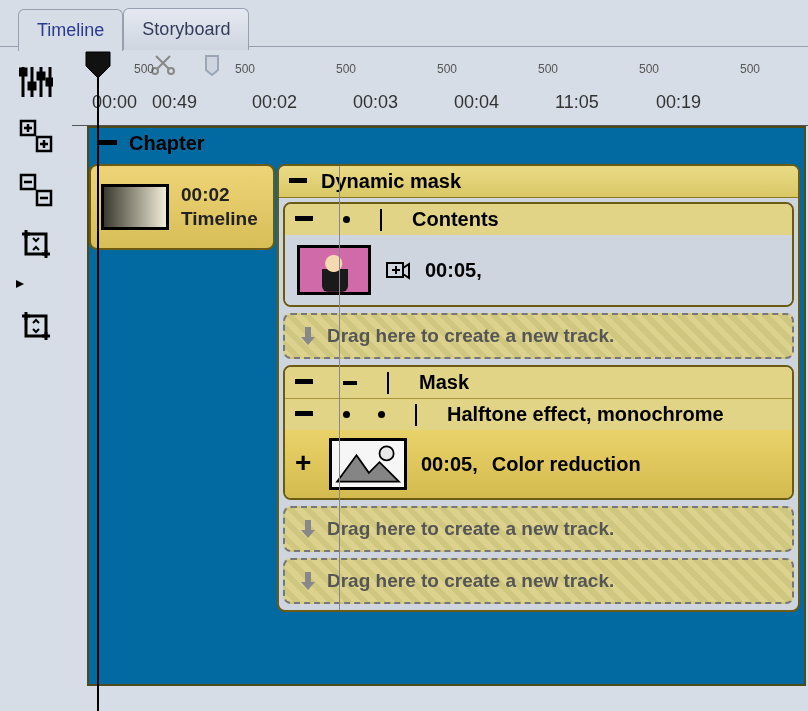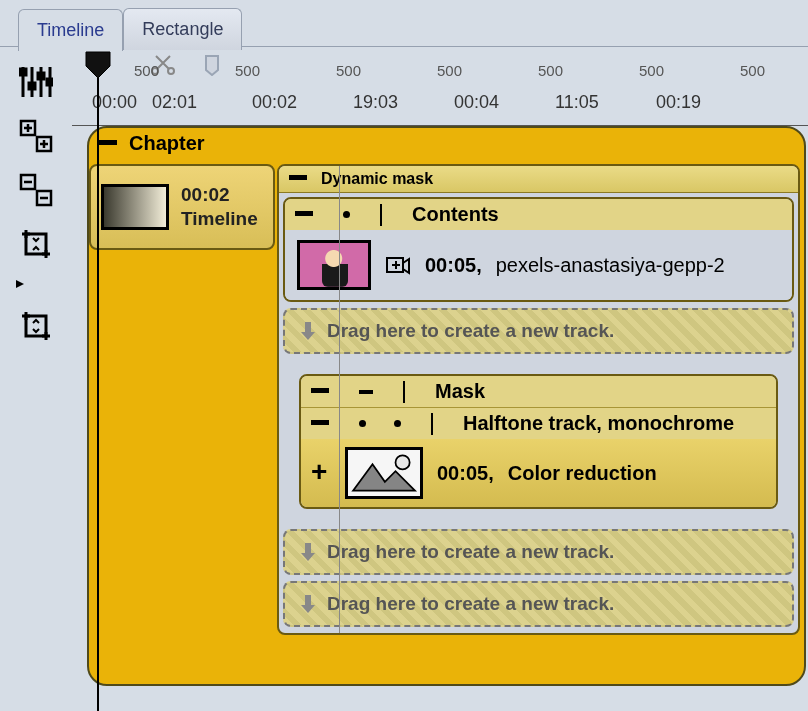--- a/index.html
+++ b/index.html
@@ -18,47 +18,47 @@
 .mini-arrow { align-self: flex-start; margin-left: 14px; cursor:pointer; }
 .mini-arrow svg{ width:12px; height:12px; }
 
 
 .timeline-area { position:absolute; left:72px; top:50px; right:0; bottom:0; overflow:hidden; }
 
 
 .ruler { position:relative; height:76px; border-bottom:1px solid #555; }
 .ruler-top { position:relative; height:36px; }
 .ruler-bot { position:relative; height:40px; }
-.ruler-label-sm { position:absolute; font-size:15px; color:#555; top:12px; }
+.ruler-label-sm { position:absolute; font-size:12px; color:#555; top:12px; }
 .ruler-label-lg { position:absolute; font-size:18px; color:#333; top:6px; }
 .playhead { position:absolute; left:12px; top:0; width:28px; height:30px; z-index:3; }
 .playhead svg{ width:28px; height:30px; }
 .playhead-line { position:absolute; left:25px; top:28px; bottom:-660px; width:2px; background:#000; z-index:2; }
 .scissors { position:absolute; left:78px; top:4px; width:26px; height:22px; color:#777; }
 .outmark { position:absolute; left:132px; top:4px; width:20px; height:22px; color:#9aa; }
 
 
 .tracks { position:absolute; left:0; right:0; top:76px; }
 
-.chapter { position:absolute; left:15px; top:0; right:2px; border:2px solid #504a1a; border-radius:20px; background:#eab308; padding-bottom:8px; min-height:560px; }
+.chapter { position:absolute; left:15px; top:0; right:2px; border:2px solid #504a1a; border-radius:0; background:#0369a1; padding-bottom:8px; min-height:560px; }
 .hdr { display:flex; align-items:center; gap:10px; padding:4px 10px; font-weight:bold; font-size:20px; }
 .collapse { width:20px; height:8px; display:inline-block; }
 .collapse::before{ content:""; display:block; width:18px; height:5px; background:#000; }
 .expand { width:20px; height:20px; display:inline-block; font-size:26px; font-weight:bold; line-height:18px; }
 
 .clip-yellow { background:linear-gradient(#eed477,#d8be57); border:2px solid #6a5a12; border-radius:8px; }
 .clip-mustard{ background:linear-gradient(#e9d26a,#d4bb4f); border:2px solid #6a5a12; border-radius:8px; }
 
 .rect-clip { position:absolute; left:0; top:36px; width:186px; height:86px; display:flex; align-items:center; gap:12px; padding:6px 10px; overflow:hidden; }
 .rect-thumb { width:68px; height:46px; border:3px solid #000; background:linear-gradient(90deg,#3b3a2f,#f2edd8); }
 .rect-text { font-size:19px; font-weight:bold; color:#222; line-height:1.25; }
 
 .nested { position:absolute; left:186px; top:32px; right:2px; }
 .sect { margin:4px 2px 2px 2px; border:2px solid #6a5a12; border-radius:8px; overflow:hidden; }
-.sect-hdr { background:linear-gradient(#eadb87,#d9c765); padding:4px 10px; font-weight:bold; font-size:16px; display:flex; align-items:center; gap:12px; border-bottom:1px solid #8c7a22; }
+.sect-hdr { background:linear-gradient(#eadb87,#d9c765); padding:4px 10px; font-weight:bold; font-size:20px; display:flex; align-items:center; gap:12px; border-bottom:1px solid #8c7a22; }
 .sub-hdr { background:#e2d487; padding:4px 10px; font-weight:bold; font-size:20px; display:flex; align-items:center; gap:28px; }
 
 .clip-row { background:#cfd5df; padding:10px 12px; display:flex; align-items:center; gap:14px; font-size:20px; overflow:hidden; white-space:nowrap; }
 .photo-thumb { width:74px; height:50px; border:3px solid #000; background:#d16aa8; position:relative; overflow:hidden; }
 .photo-thumb::after{ content:""; position:absolute; left:22px; top:6px; width:26px; height:38px; background:radial-gradient(circle at 45% 25%, #f5d9b1 0 8px, transparent 9px), linear-gradient(#1a1a1a,#1a1a1a); background-size:100% 100%,100% 60%; background-position:0 0,0 100%; background-repeat:no-repeat; border-radius:6px; }
 .cam-icon { width:26px; height:22px; }
 
 .drop-zone { margin:6px 4px; padding:10px 14px; border:2px dashed #777; border-radius:8px; background:repeating-linear-gradient(45deg,#dcd28e 0 6px,#cfc680 6px 12px); font-size:19px; font-weight:bold; color:#555; display:flex; align-items:center; gap:10px; }
 .drop-zone .darrow{ width:18px; height:22px; }
 
@@ -73,21 +73,21 @@
 .halftone-row .expand{ font-size:28px; }
 
 .vline-in-nested { position:absolute; left:60px; top:0; bottom:0; width:1px; background:#888; z-index:1; }
 
 </style>
 </head>
 <body>
 
 <div class="tabs">
   <div class="tab active">Timeline</div>
-  <div class="tab">Rectangle</div>
+  <div class="tab">Storyboard</div>
 </div>
 <div class="tabstrip-line"></div>
 
 <div class="toolbar">
   <div class="tool">
     <svg viewBox="0 0 34 34">
         <g stroke="#000" stroke-width="3" fill="none">
           <path d="M4 2v30M13 2v30M22 2v30M31 2v30"></path>
           <rect x="1" y="4" width="6" height="6" fill="#000"></rect>
           <rect x="10" y="18" width="6" height="6" fill="#000"></rect>
@@ -168,23 +168,23 @@
       <span class="ruler-label-sm" style="left:62px">500</span>
       <span class="ruler-label-sm" style="left:163px">500</span>
       <span class="ruler-label-sm" style="left:264px">500</span>
       <span class="ruler-label-sm" style="left:365px">500</span>
       <span class="ruler-label-sm" style="left:466px">500</span>
       <span class="ruler-label-sm" style="left:567px">500</span>
       <span class="ruler-label-sm" style="left:668px">500</span>
     </div>
     <div class="ruler-bot">
       <span class="ruler-label-lg" style="left:20px">00:00</span>
-      <span class="ruler-label-lg" style="left:80px">02:01</span>
+      <span class="ruler-label-lg" style="left:80px">00:49</span>
       <span class="ruler-label-lg" style="left:180px">00:02</span>
-      <span class="ruler-label-lg" style="left:281px">19:03</span>
+      <span class="ruler-label-lg" style="left:281px">00:03</span>
       <span class="ruler-label-lg" style="left:382px">00:04</span>
       <span class="ruler-label-lg" style="left:483px">11:05</span>
       <span class="ruler-label-lg" style="left:584px">00:19</span>
     </div>
   </div>
 
   <div class="tracks">
     <div class="chapter">
       <div class="hdr">
         <span class="collapse"></span>
@@ -219,46 +219,45 @@
               <span class="cam-icon">
                 <svg viewBox="0 0 26 22">
                     <g stroke="#000" stroke-width="2" fill="none">
                       <rect x="2" y="4" width="16" height="14"></rect>
                       <path d="M18 9l6-4v14l-6-4z"></path>
                       <path d="M7 11h8M11 7v8"></path>
                     </g>
                   </svg>
               </span>
               <span style="font-weight:bold">00:05,</span>
-              <span>pexels-anastasiya-gepp-2</span>
             </div>
           </div>
 
           <div class="drop-zone">
             <span class="darrow">
               <svg viewBox="0 0 18 22">
                   <path d="M6 2h6v10h4L9 20 2 12h4z" fill="#888"></path>
                 </svg>
             </span>
             <span>Drag here to create a new track.</span>
           </div>
 
-          <div style="margin:20px; border:2px solid #6a5a12; border-radius:8px; overflow:hidden">
+          <div style="margin:4px; border:2px solid #6a5a12; border-radius:8px; overflow:hidden">
             <div class="sub-hdr">
               <span class="collapse"></span>
               <span class="dash" style="width:14px;height:4px"></span>
               <span class="sep-vline"></span>
               <span>Mask</span>
             </div>
             <div class="sub-hdr" style="border-top:1px solid #a89536">
               <span class="collapse"></span>
               <span class="dot"></span>
               <span class="dot"></span>
               <span class="sep-vline"></span>
-              <span>Halftone track, monochrome</span>
+              <span>Halftone effect, monochrome</span>
             </div>
             <div class="halftone-row clip-mustard" style="border:none;border-radius:0">
               <span class="expand">+</span>
               <div class="mountain-thumb">
                 <svg viewBox="0 0 78 52">
                     <rect width="78" height="52" fill="#f6f6f6"></rect>
                     <circle cx="60" cy="14" r="8" fill="#e8e8e8" stroke="#000" stroke-width="2"></circle>
                     <path d="M4 46 L26 16 L40 36 L52 24 L74 46 Z" fill="#858585" stroke="#000" stroke-width="2"></path>
                   </svg>
               </div>

